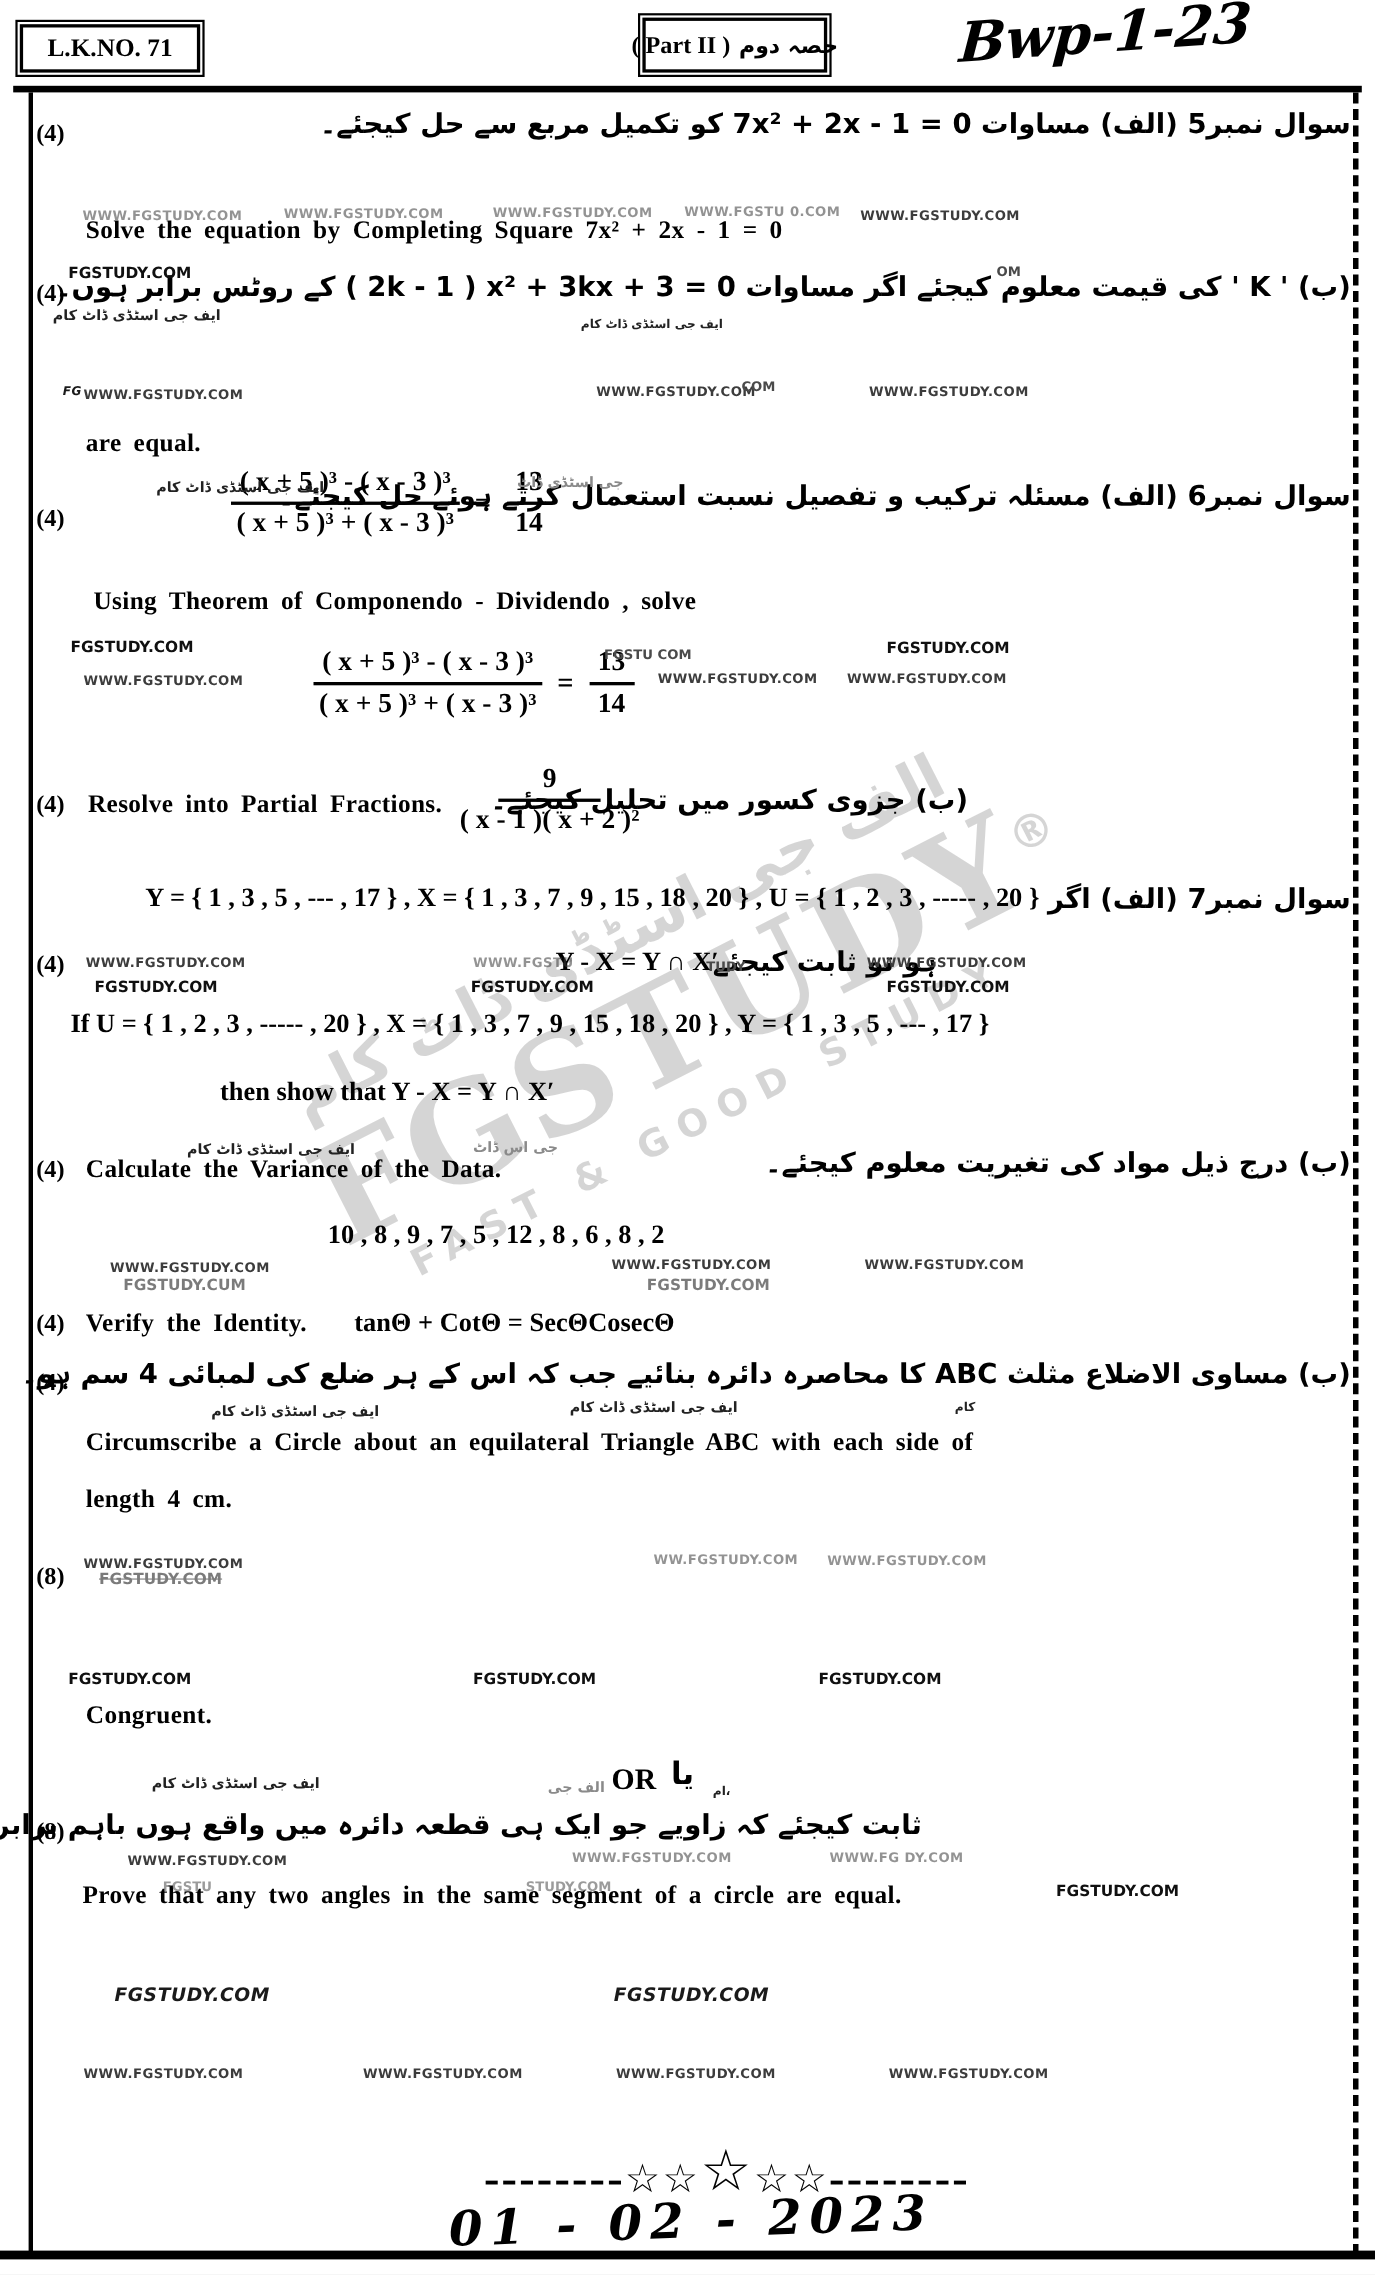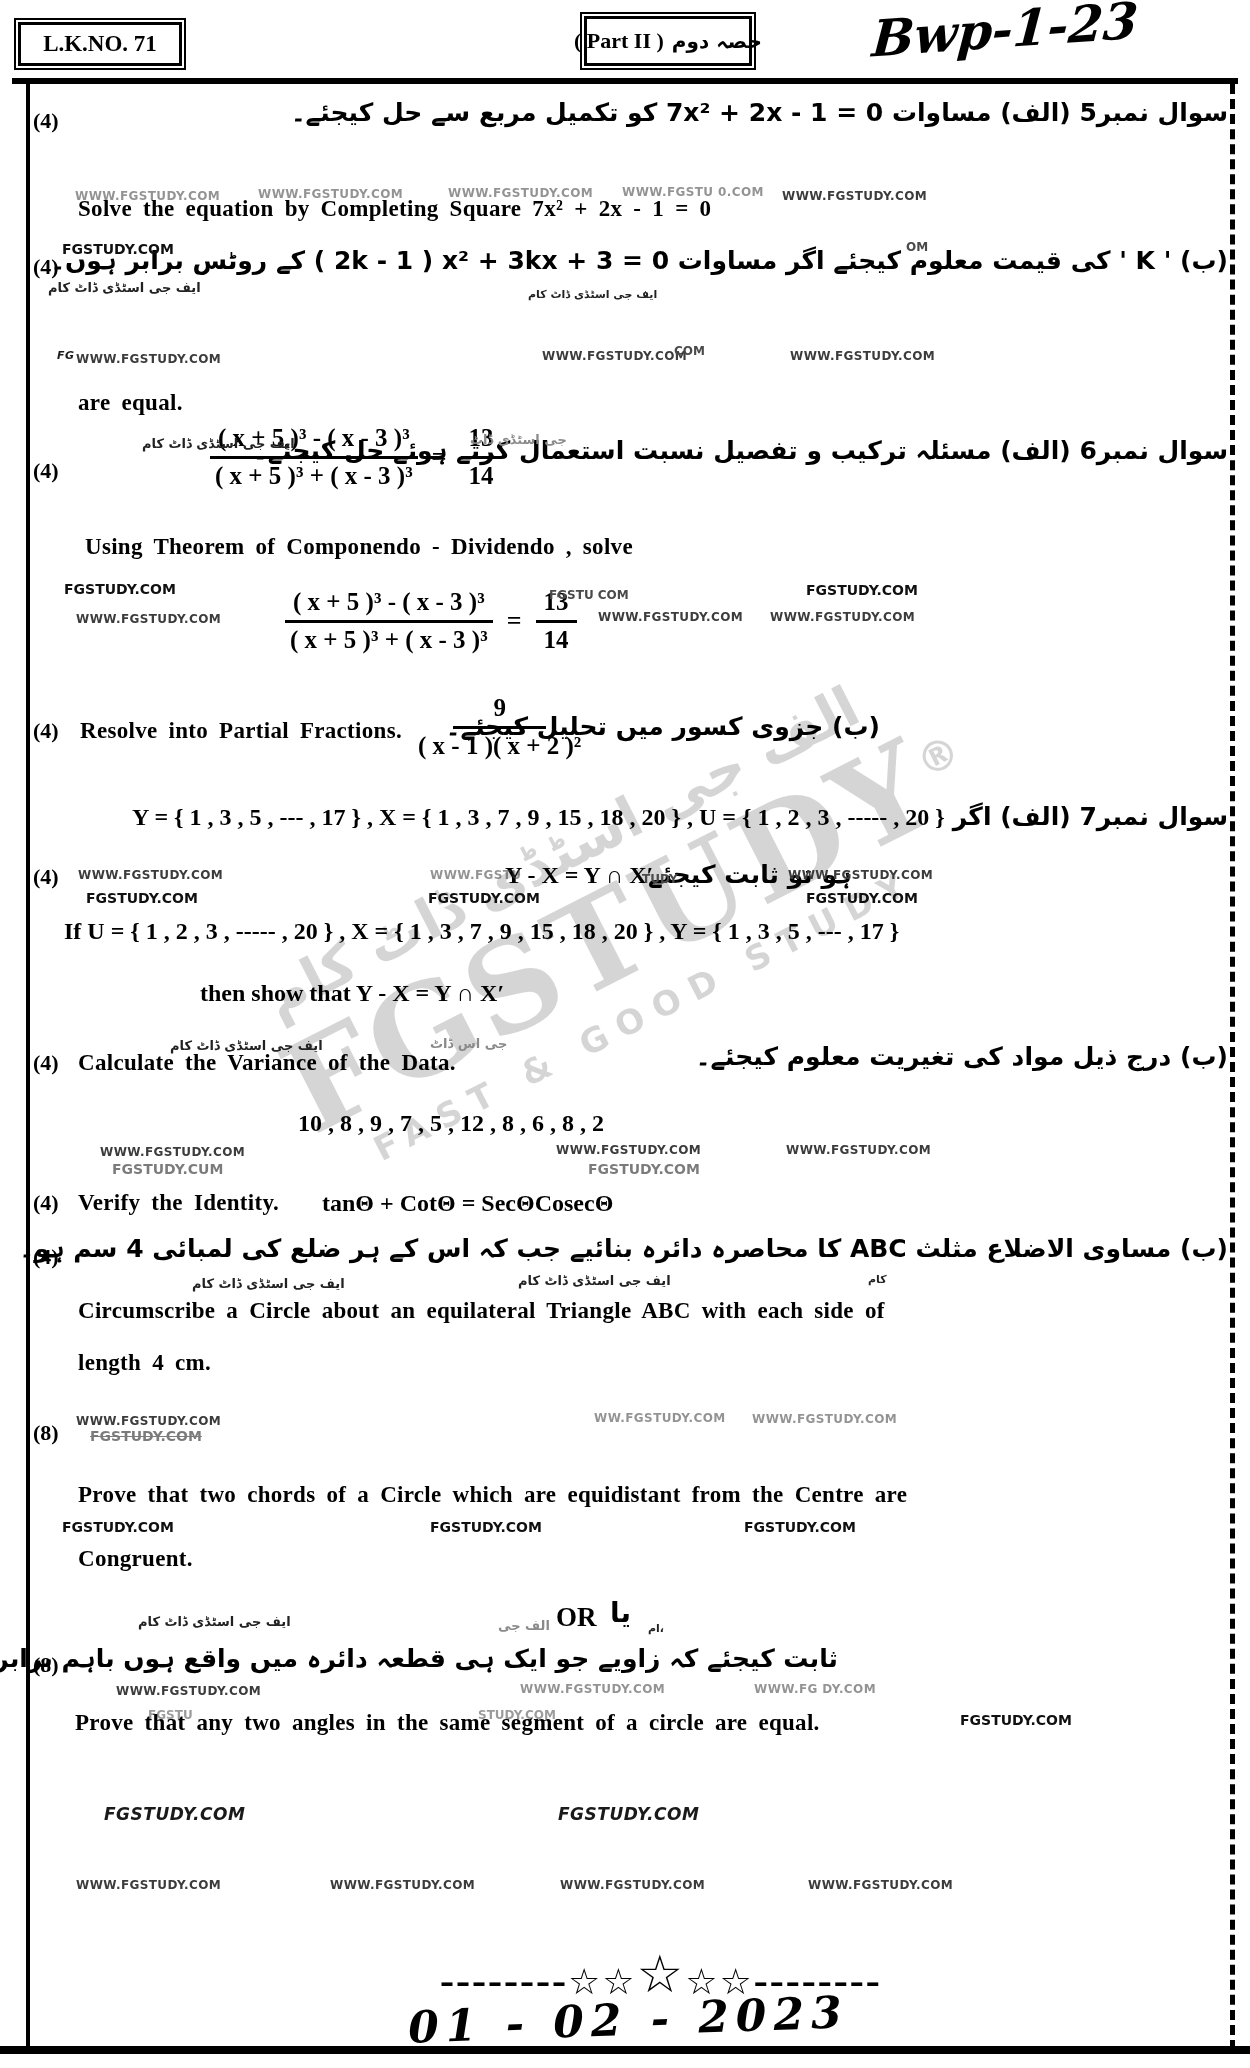--- a/index.html
+++ b/index.html
@@ -131,21 +131,20 @@
   <div class="abs marks" style="left:33px;top:1190px;">(4)</div>
   <div class="abs eng" style="left:78px;top:1190px;">Verify the Identity.</div>
   <div class="abs math" style="left:322px;top:1190px;">tanΘ + CotΘ = SecΘCosecΘ</div>
 
   <div class="abs marks" style="left:33px;top:1244px;">(4)</div>
   <div class="abs urdu" style="right:22px;top:1234px;">(ب) مساوی الاضلاع مثلث ⁦ABC⁩ کا محاصرہ دائرہ بنائیے جب کہ اس کے ہر ضلع کی لمبائی 4 سم ہو۔</div>
   <div class="abs eng" style="left:78px;top:1298px;">Circumscribe a Circle about an equilateral Triangle ABC with each side of</div>
   <div class="abs eng" style="left:78px;top:1350px;">length 4 cm.</div>
 
   <div class="abs marks" style="left:33px;top:1420px;">(8)</div>
-  <div class="abs eng" style="left:78px;top:1482px;">Prove that two chords of  a Circle which are equidistant from the Centre are</div>
   <div class="abs eng" style="left:78px;top:1546px;">Congruent.</div>
 
   <div class="abs" style="left:556px;top:1602px;font:700 27px 'Liberation Serif',serif;">OR</div>
   <div class="abs" style="left:610px;top:1596px;font:900 28px 'DejaVu Sans',sans-serif;direction:rtl;">یا</div>
 
   <div class="abs marks" style="left:33px;top:1652px;">(8)</div>
   <div class="abs urdu" style="right:412px;top:1644px;">ثابت کیجئے کہ زاویے جو ایک ہی قطعہ دائرہ میں واقع ہوں باہم برابر ہوتے ہیں۔</div>
   <div class="abs eng" style="left:75px;top:1710px;">Prove that any two angles in the same segment of a circle are equal.</div>
 
   <div class="abs starsrow" style="left:440px;top:1956px;">

